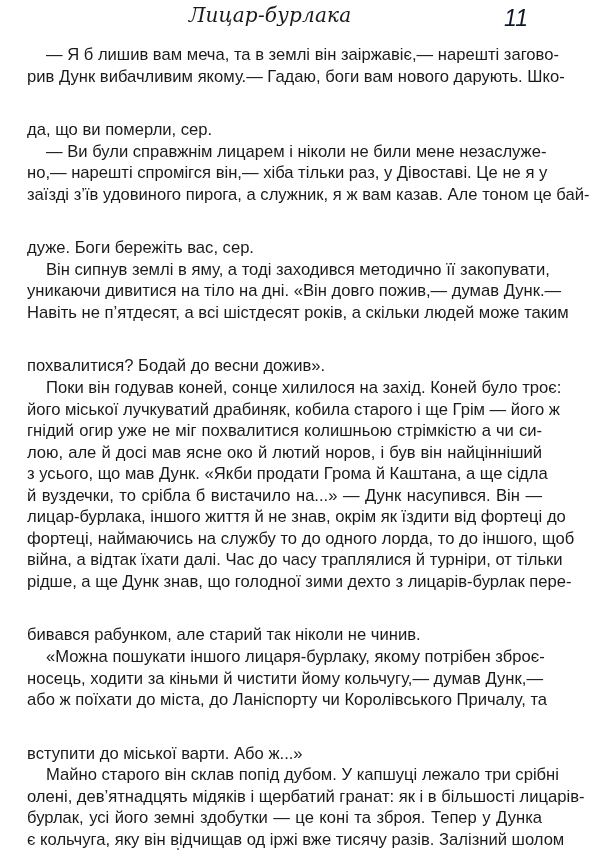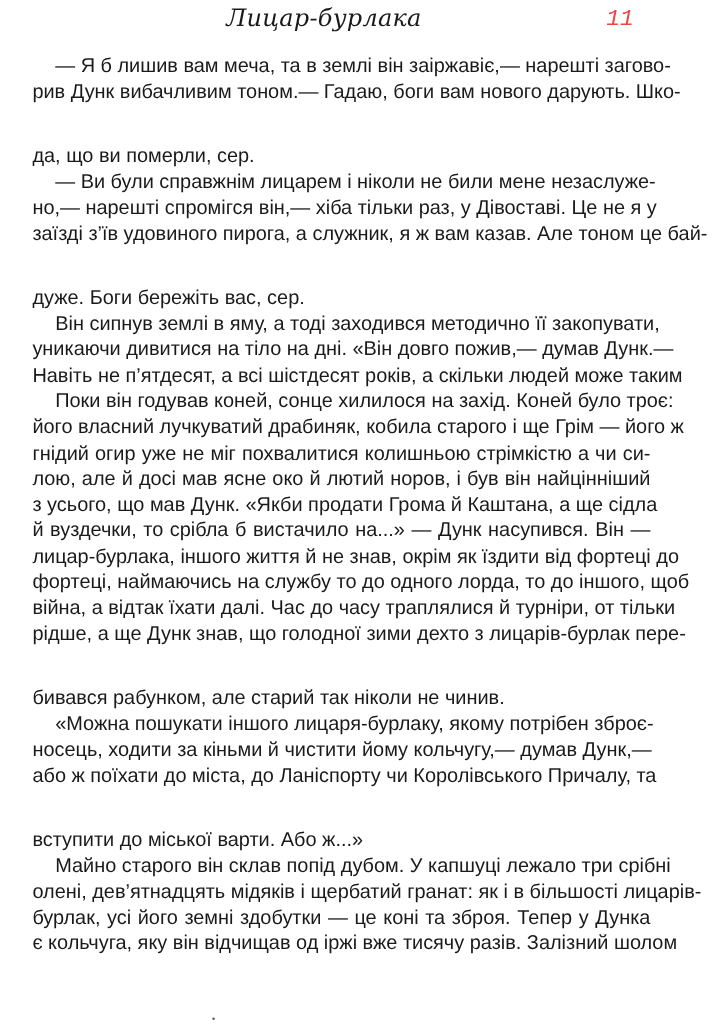--- a/index.html
+++ b/index.html
@@ -36,24 +36,24 @@
       font-family: "DejaVu Serif", serif;
       font-style: italic;
       font-size: 20px;
       color: #1a1a1a;
       letter-spacing: 0.2px;
     }
     .page-number {
       position: absolute;
       right: 72px;
       top: 3px;
-      font-family: Liberation Mono, monospace;
+      font-family: Liberation Sans, sans-serif;
       font-style: italic;
-      font-size: 19px;
-      color: #ef4444;
+      font-size: 23px;
+      color: #0f172a;
     }
     .text-block {
       position: absolute;
       left: 27px;
       top: 44px;
       width: 515px;
       font-family: Liberation Sans, sans-serif;
       font-size: 16.6px;
       line-height: 21.55px;
       color: #1a1a1a;
@@ -90,41 +90,42 @@
 
   <div class="running-head">
     <span class="head-title">Лицар-бурлака</span>
     <span class="page-number">11</span>
   </div>
 
   <div class="text-block">
 
     <div>
       <span class="line indent">— Я б лишив вам меча, та в землі він заіржавіє,— нарешті загово-</span>
-      <span class="line">рив Дунк вибачливим тоном.— Гадаю, боги вам нового дарують. Шко-</span>
+      <span class="line">рив Дунк вибачливим якому.— Гадаю, боги вам нового дарують. Шко-</span>
       <span class="line last">да, що ви померли, сер.</span>
     </div>
 
 
     <div>
       <span class="line indent">— Ви були справжнім лицарем і ніколи не били мене незаслуже-</span>
       <span class="line">но,— нарешті спромігся він,— хіба тільки раз, у Дівоставі. Це не я у</span>
       <span class="line">заїзді з’їв удовиного пирога, а служник, я ж вам казав. Але тоном це бай-</span>
       <span class="line last">дуже. Боги бережіть вас, сер.</span>
     </div>
 
     <div>
       <span class="line indent">Він сипнув землі в яму, а тоді заходився методично її закопувати,</span>
       <span class="line">уникаючи дивитися на тіло на дні. «Він довго пожив,— думав Дунк.—</span>
       <span class="line">Навіть не п’ятдесят, а всі шістдесят років, а скільки людей може таким</span>
+      <span class="line last">похвалитися? Бодай до весни дожив».</span>
     </div>
 
     <div>
       <span class="line indent">Поки він годував коней, сонце хилилося на захід. Коней було троє:</span>
-      <span class="line">його власний лучкуватий драбиняк, кобила старого і ще Грім — його ж</span>
+      <span class="line">його міської лучкуватий драбиняк, кобила старого і ще Грім — його ж</span>
       <span class="line">гнідий огир уже не міг похвалитися колишньою стрімкістю а чи си-</span>
       <span class="line">лою, але й досі мав ясне око й лютий норов, і був він найцінніший</span>
       <span class="line">з усього, що мав Дунк. «Якби продати Грома й Каштана, а ще сідла</span>
       <span class="line">й вуздечки, то срібла б вистачило на...» — Дунк насупився. Він —</span>
       <span class="line">лицар-бурлака, іншого життя й не знав, окрім як їздити від фортеці до</span>
       <span class="line">фортеці, наймаючись на службу то до одного лорда, то до іншого, щоб</span>
       <span class="line">війна, а відтак їхати далі. Час до часу траплялися й турніри, от тільки</span>
       <span class="line">рідше, а ще Дунк знав, що голодної зими дехто з лицарів-бурлак пере-</span>
       <span class="line last">бивався рабунком, але старий так ніколи не чинив.</span>
     </div>

